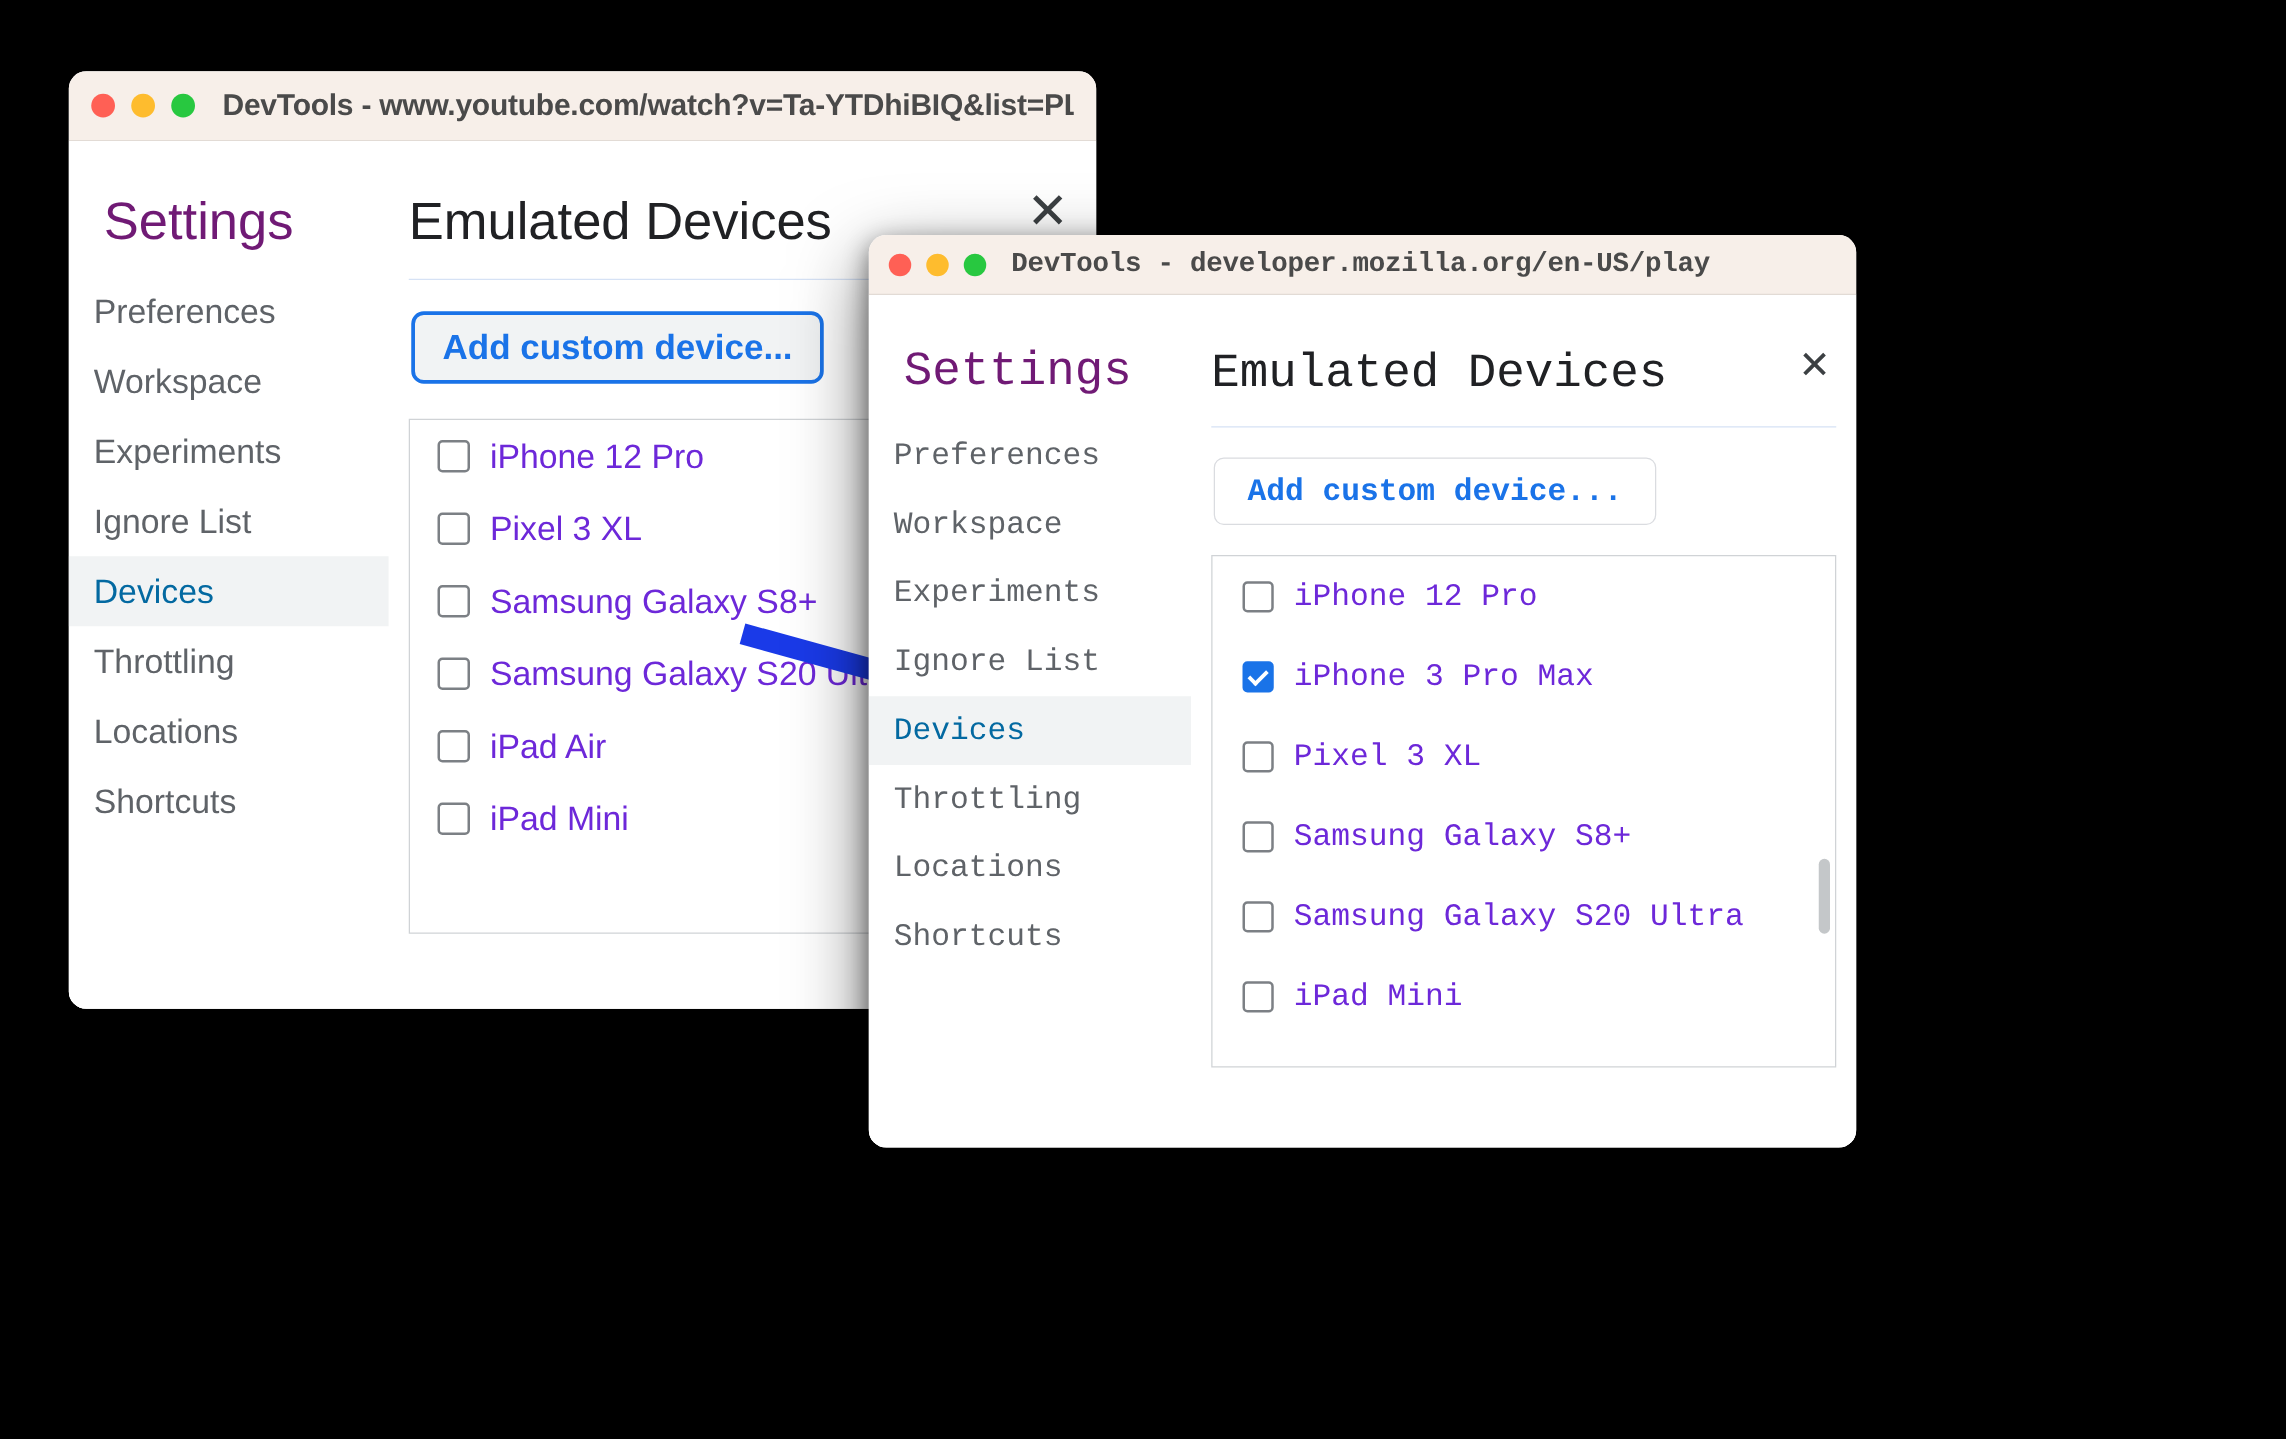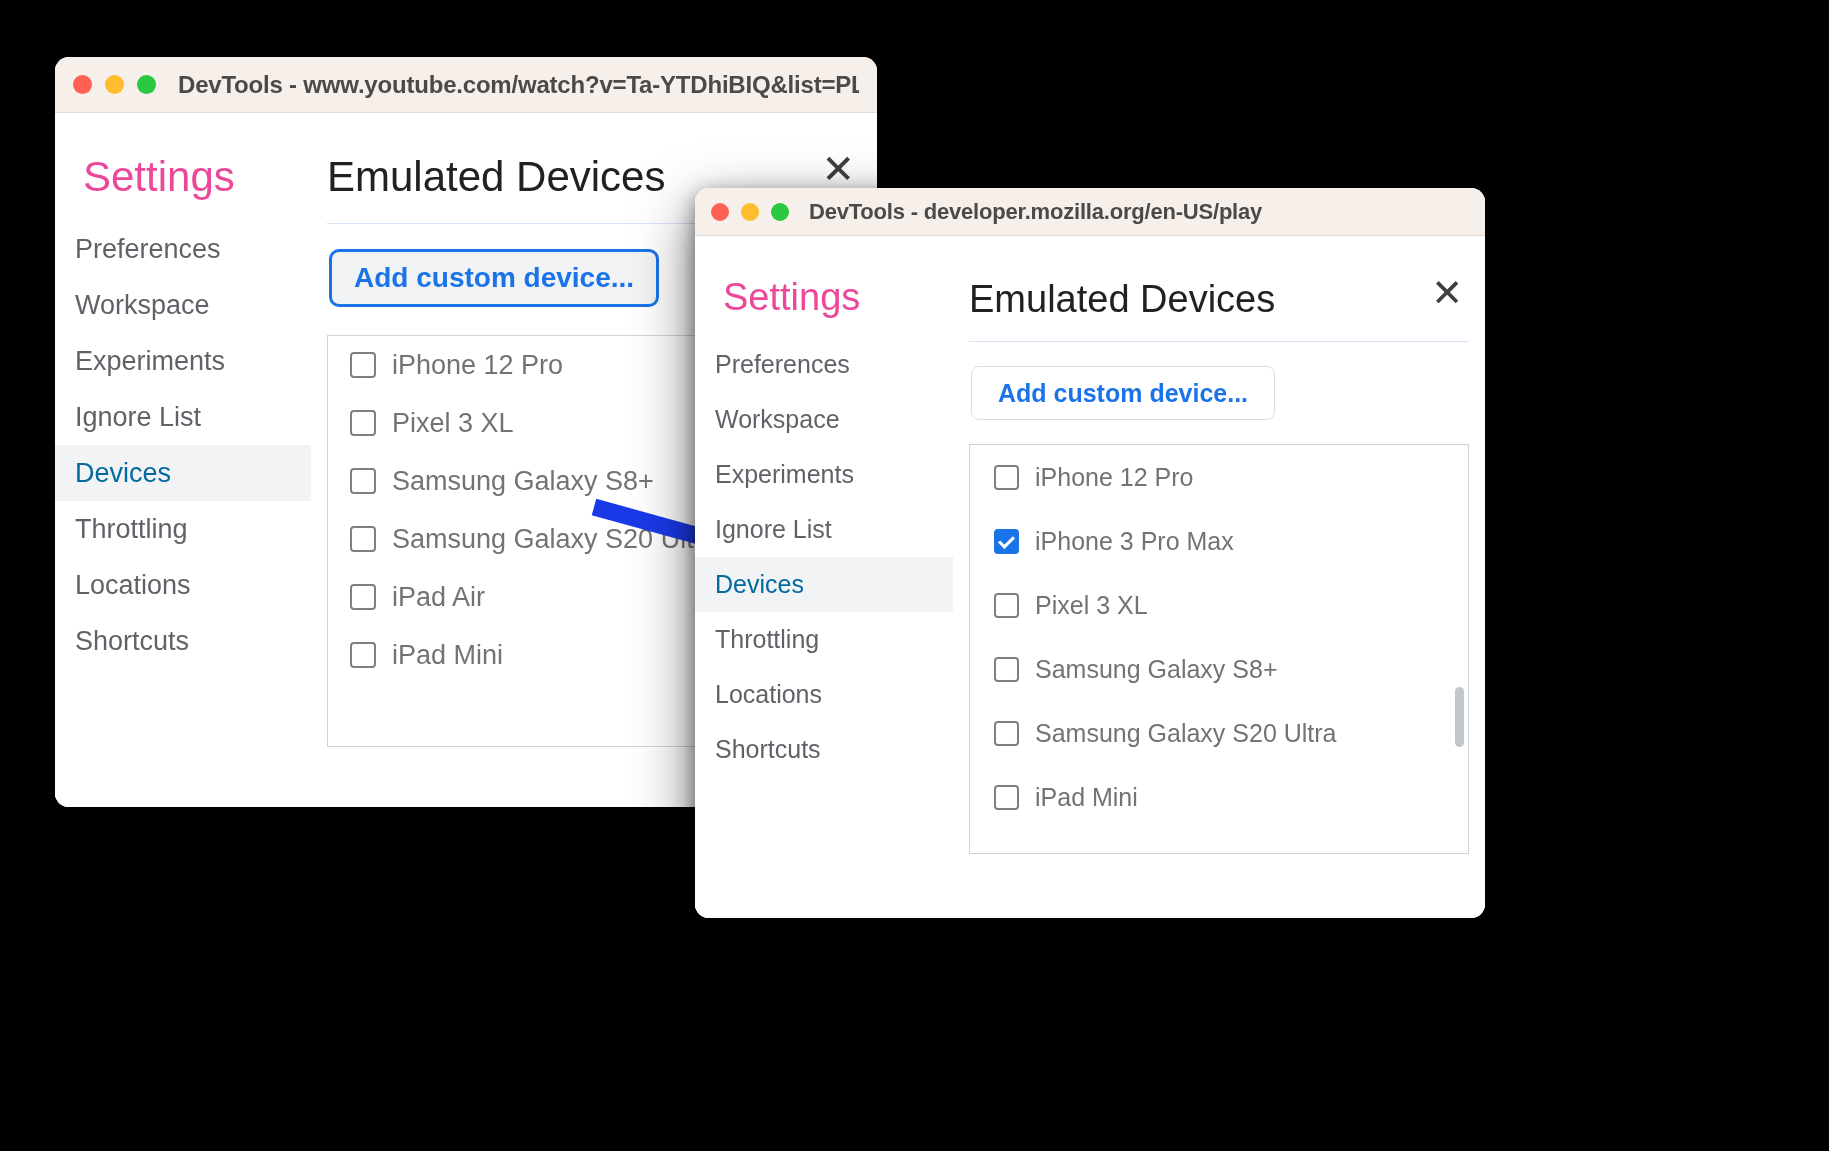--- a/index.html
+++ b/index.html
@@ -60,21 +60,21 @@
     height: 100%;
   }
 
   
   .sidebar {
     flex: 0 0 auto;
     background: #ffffff;
     padding-top: 0;
   }
   .sidebar-title {
-    color: #ec4899;
+    color: #701a75;
     font-weight: 400;
   }
   .side-item {
     color: #5f6368;
     white-space: nowrap;
     display: flex;
     align-items: center;
   }
   .side-item.selected {
     background: #f1f3f4;
@@ -152,21 +152,21 @@
     border: 2px solid #1a73e8;
   }
   .cbx.on::after {
     content: "";
     position: absolute;
     border-right: 3px solid #ffffff;
     border-bottom: 3px solid #ffffff;
     transform: rotate(45deg);
   }
   .device-label {
-    color: #737373;
+    color: #6d28d9;
     white-space: nowrap;
   }
   .scroll-thumb {
     position: absolute;
     background: #c4c7c9;
     border-radius: 5px;
   }
 
   
   #win-back { left: 55px; top: 57px; width: 822px; height: 750px; }
@@ -182,21 +182,21 @@
   #win-back .main-title { font-size: 42px; padding: 40px 0 0 16px; }
   #win-back .hr { margin: 22px 0 0 16px; width: 560px; }
   #win-back .add-btn.focused { font-size: 28px; height: 58px; padding: 0 22px; margin: 25px 0 0 18px; }
   #win-back .device-list { margin: 28px 0 0 16px; width: 370px; height: 412px; }
   #win-back .device-row { height: 58px; padding-left: 22px; }
   #win-back .cbx { width: 26px; height: 26px; }
   #win-back .cbx.on::after { left: 7px; top: 2px; width: 6px; height: 13px; }
   #win-back .device-label { font-size: 27px; margin-left: 16px; }
 
   
-  #win-front { left: 695px; top: 188px; width: 790px; height: 730px; }
+  #win-front { left: 695px; top: 188px; width: 790px; height: 730px; font-family: Liberation Mono, monospace; }
   #win-front .titlebar { height: 48px; padding: 0 16px; }
   #win-front .traffic { gap: 12px; margin-right: 20px; }
   #win-front .traffic .dot { width: 18px; height: 18px; }
   #win-front .win-title { font-size: 22px; }
   #win-front .win-body { height: calc(100% - 48px); }
   #win-front .sidebar { width: 258px; }
   #win-front .sidebar-title { font-size: 38px; padding: 40px 0 18px 28px; }
   #win-front .side-item { font-size: 25px; height: 55px; padding-left: 20px; }
   #win-front .main-title { font-size: 38px; padding: 42px 0 0 16px; }
   #win-front .hr { margin: 20px 0 0 16px; width: 500px; }

